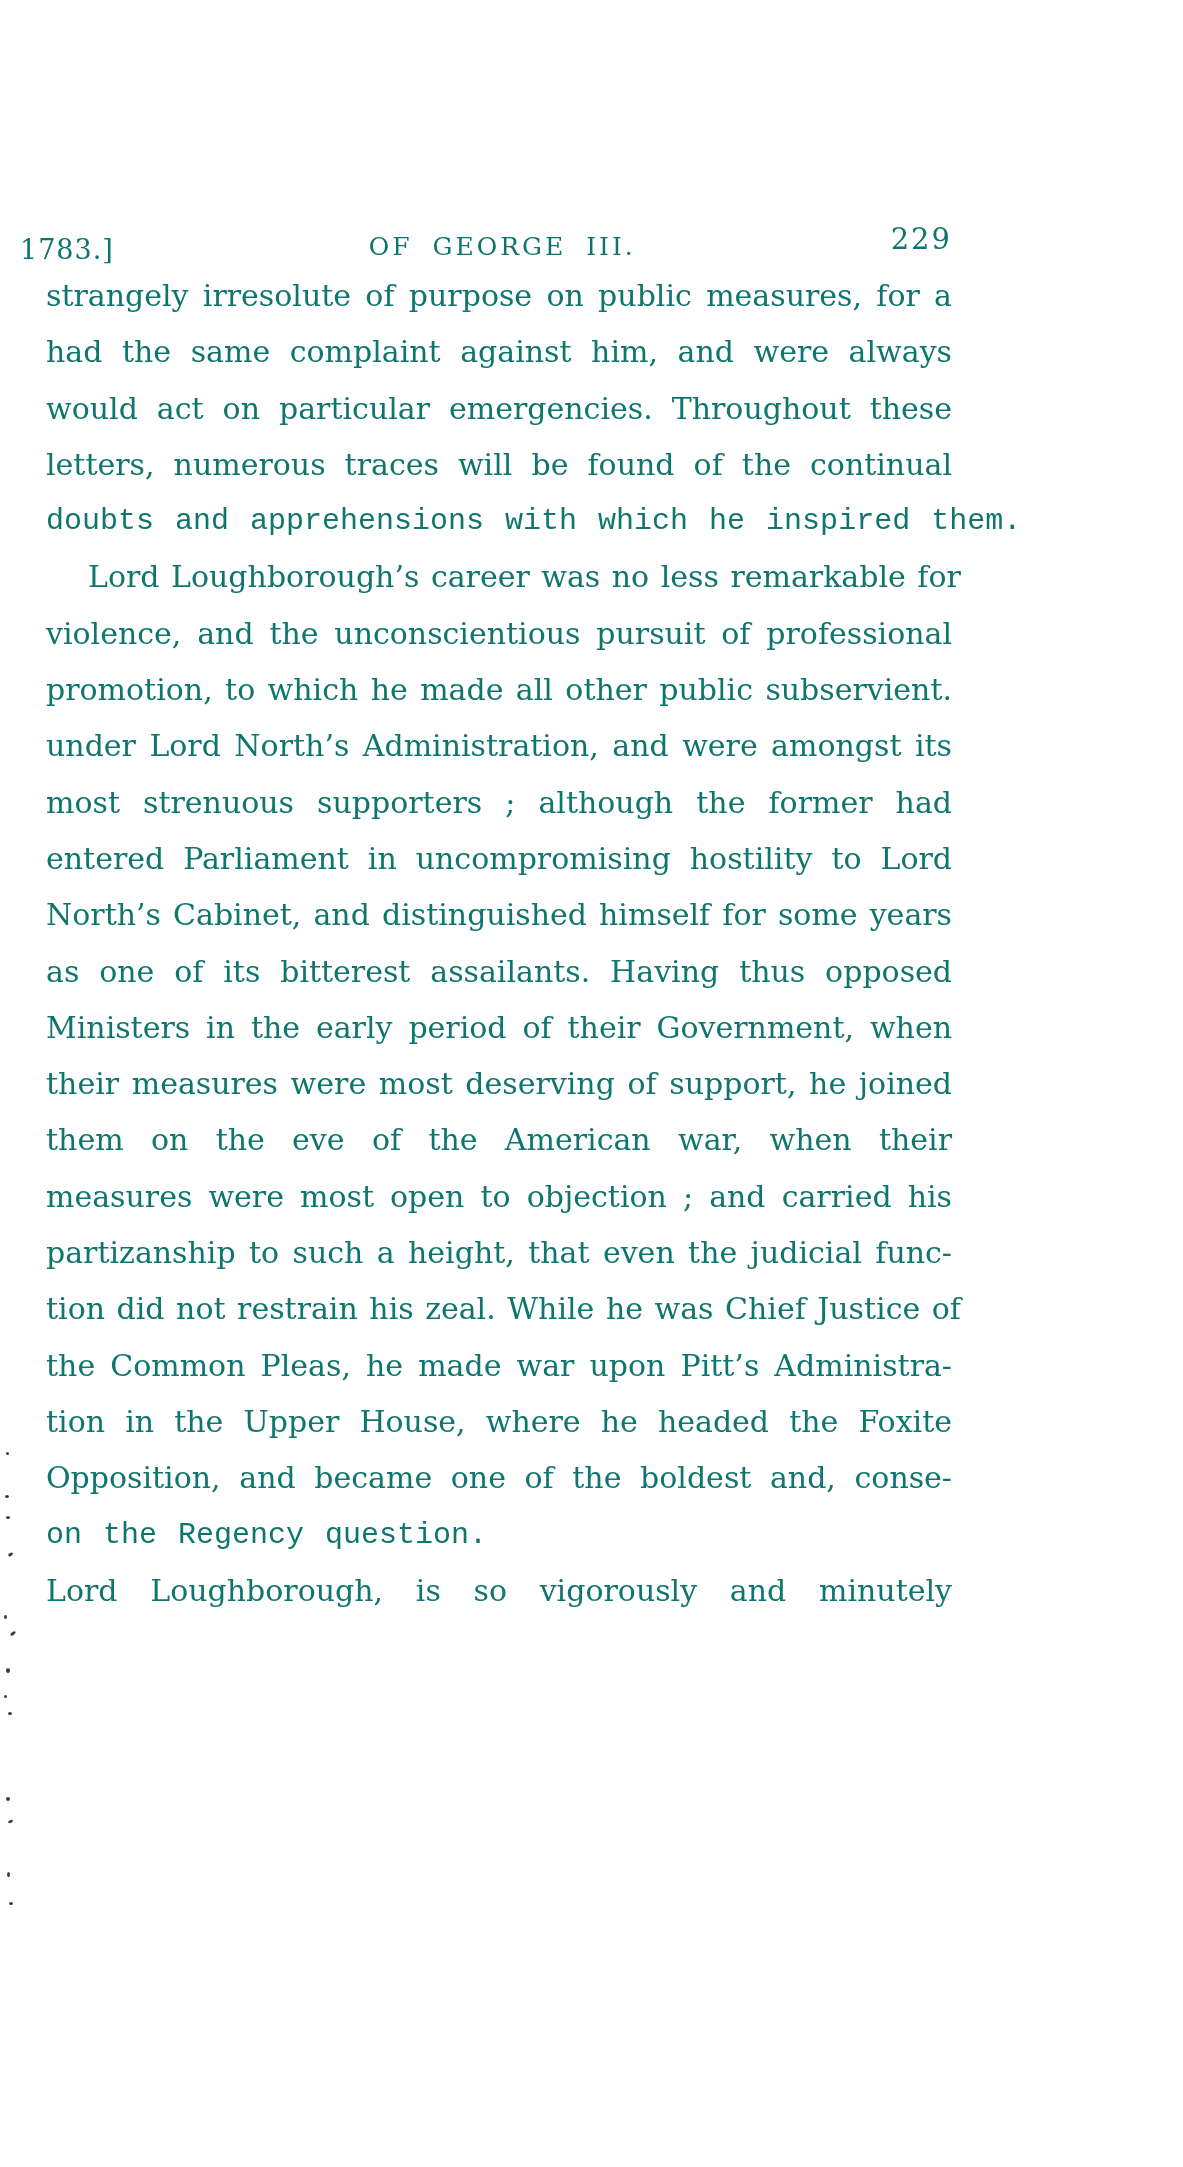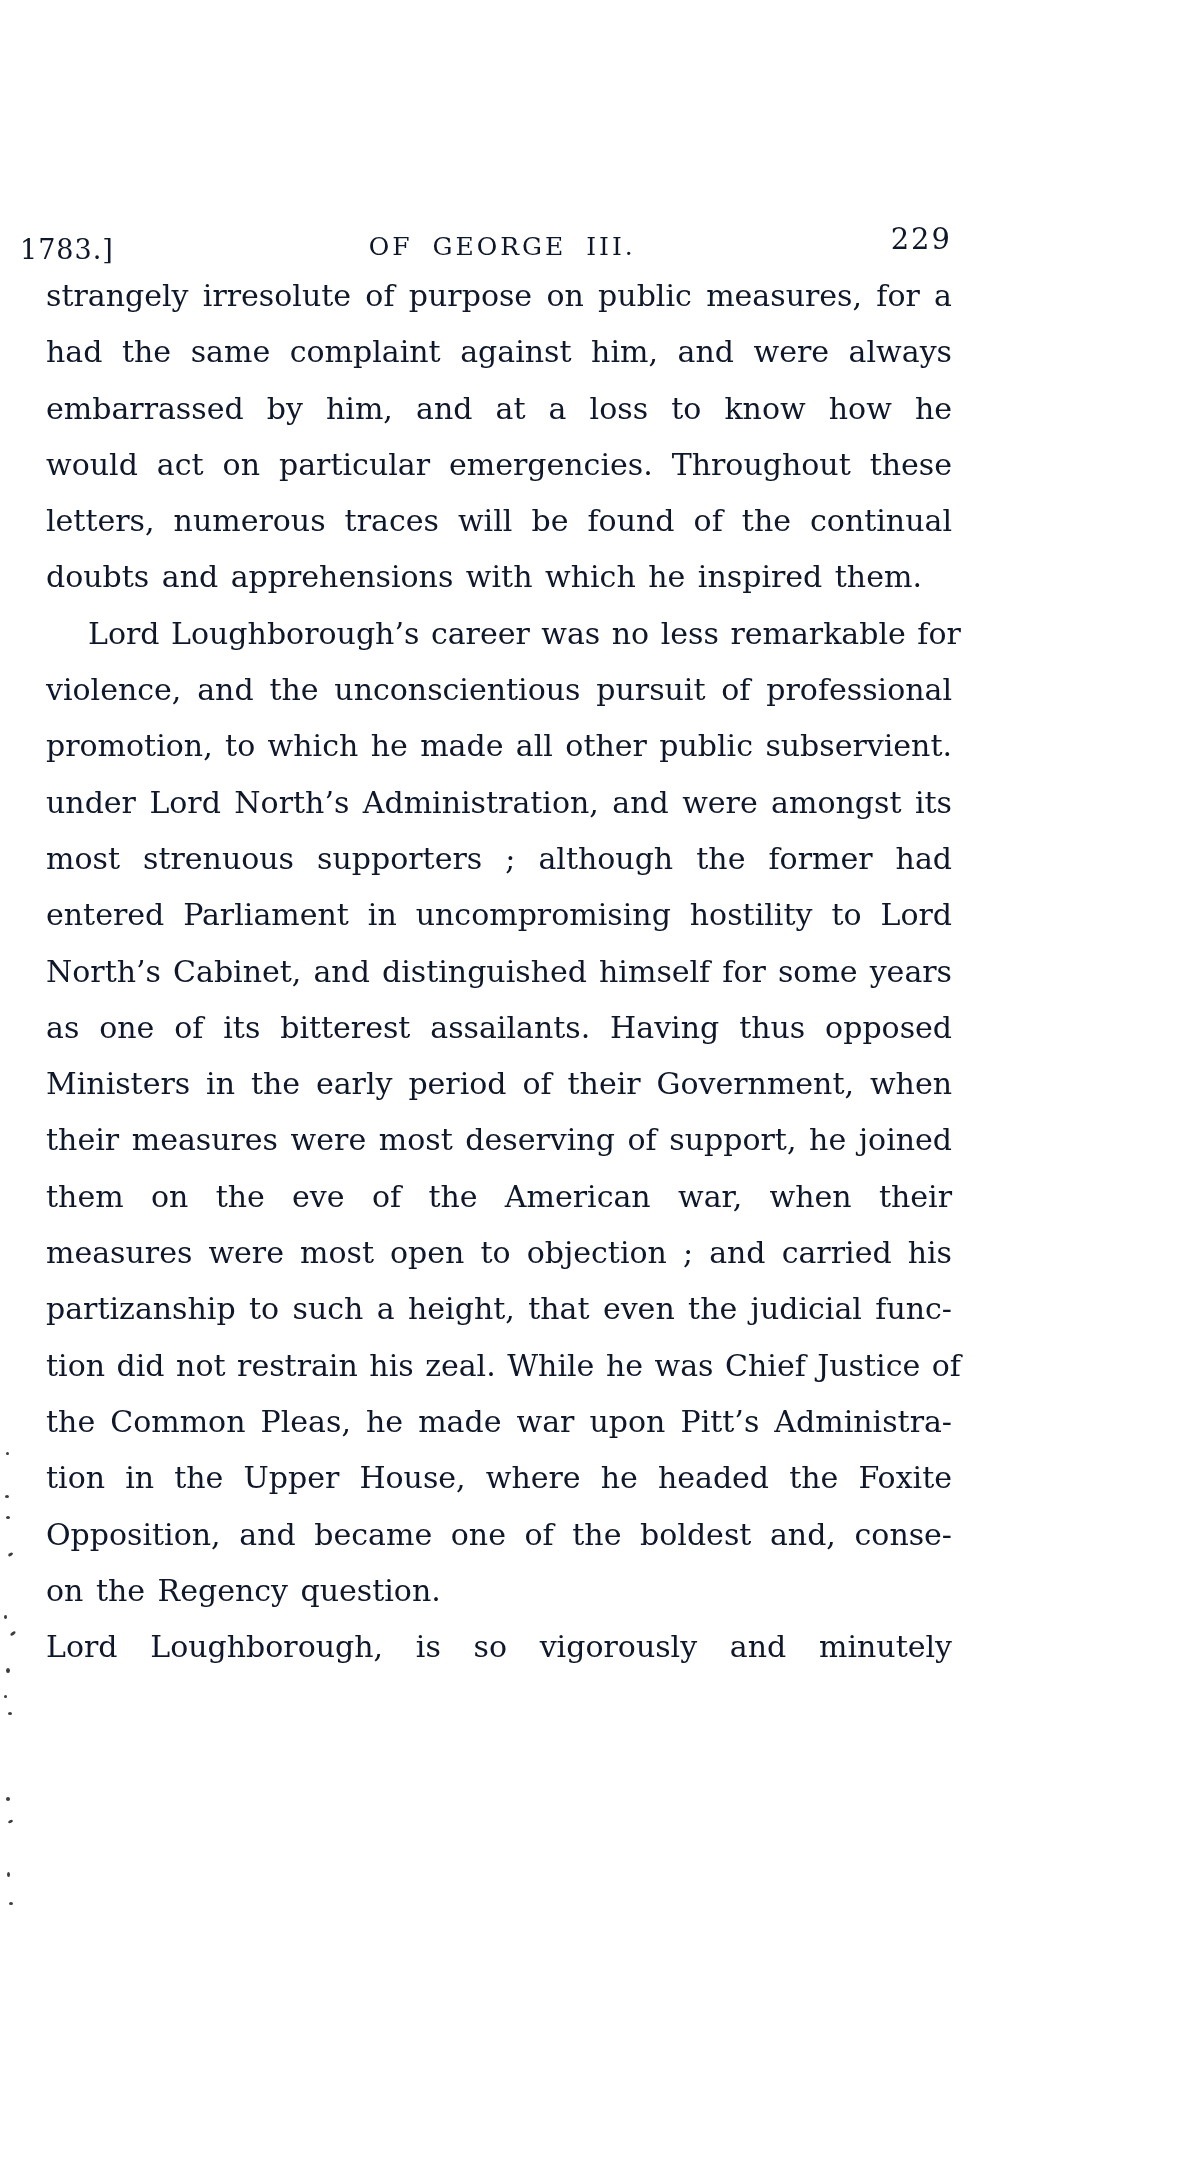--- a/index.html
+++ b/index.html
@@ -7,21 +7,21 @@
     padding: 0;
     background: #ffffff;
   }
   .page {
     position: relative;
     width: 1183px;
     height: 2167px;
     background: #ffffff;
     overflow: hidden;
     font-family: "DejaVu Serif", "Liberation Serif", serif;
-    color: #0f172a;
+    color: #0f766e;
   }
   
   .page-header {
     position: absolute;
     left: 20px;
     top: 228px;
     width: 932px;
     display: flex;
     justify-content: space-between;
     align-items: baseline;
@@ -56,20 +56,21 @@
     line-height: 56.3px;
     white-space: nowrap;
     text-align: justify;
     text-align-last: justify;
     margin-left: 26px;
   }
   .line.end {
     text-align: right;
     text-align-last: left;
     word-spacing: 3px;
+    font-family: Liberation Mono, monospace;
   }
   .line.indent {
     text-indent: 42px;
   }
   
   .speck {
     position: absolute;
     background: #1c1a18;
     border-radius: 50%;
     opacity: 0.85;
@@ -82,21 +83,20 @@
 
   <header class="page-header">
     <span class="h-left">1783.]</span>
     <span class="h-title">OF GEORGE III.</span>
     <span class="h-num">229</span>
   </header>
 
   <main class="body-text">
     <div class="line">strangely irresolute of purpose on public measures, for a</div>
     <div class="line">had the same complaint against him, and were always</div>
-    <div class="line">embarrassed by him, and at a loss to know how he</div>
     <div class="line">would act on particular emergencies.  Throughout these</div>
     <div class="line">letters, numerous traces will be found of the continual</div>
     <div class="line end">doubts and apprehensions with which he inspired them.</div>
     <div class="line indent">Lord Loughborough’s career was no less remarkable for</div>
     <div class="line">violence, and the unconscientious pursuit of professional</div>
     <div class="line">promotion, to which he made all other public subservient.</div>
     <div class="line">under Lord North’s Administration, and were amongst its</div>
     <div class="line">most strenuous supporters ; although the former had</div>
     <div class="line">entered Parliament in uncompromising hostility to Lord</div>
     <div class="line">North’s Cabinet, and distinguished himself for some years</div>

